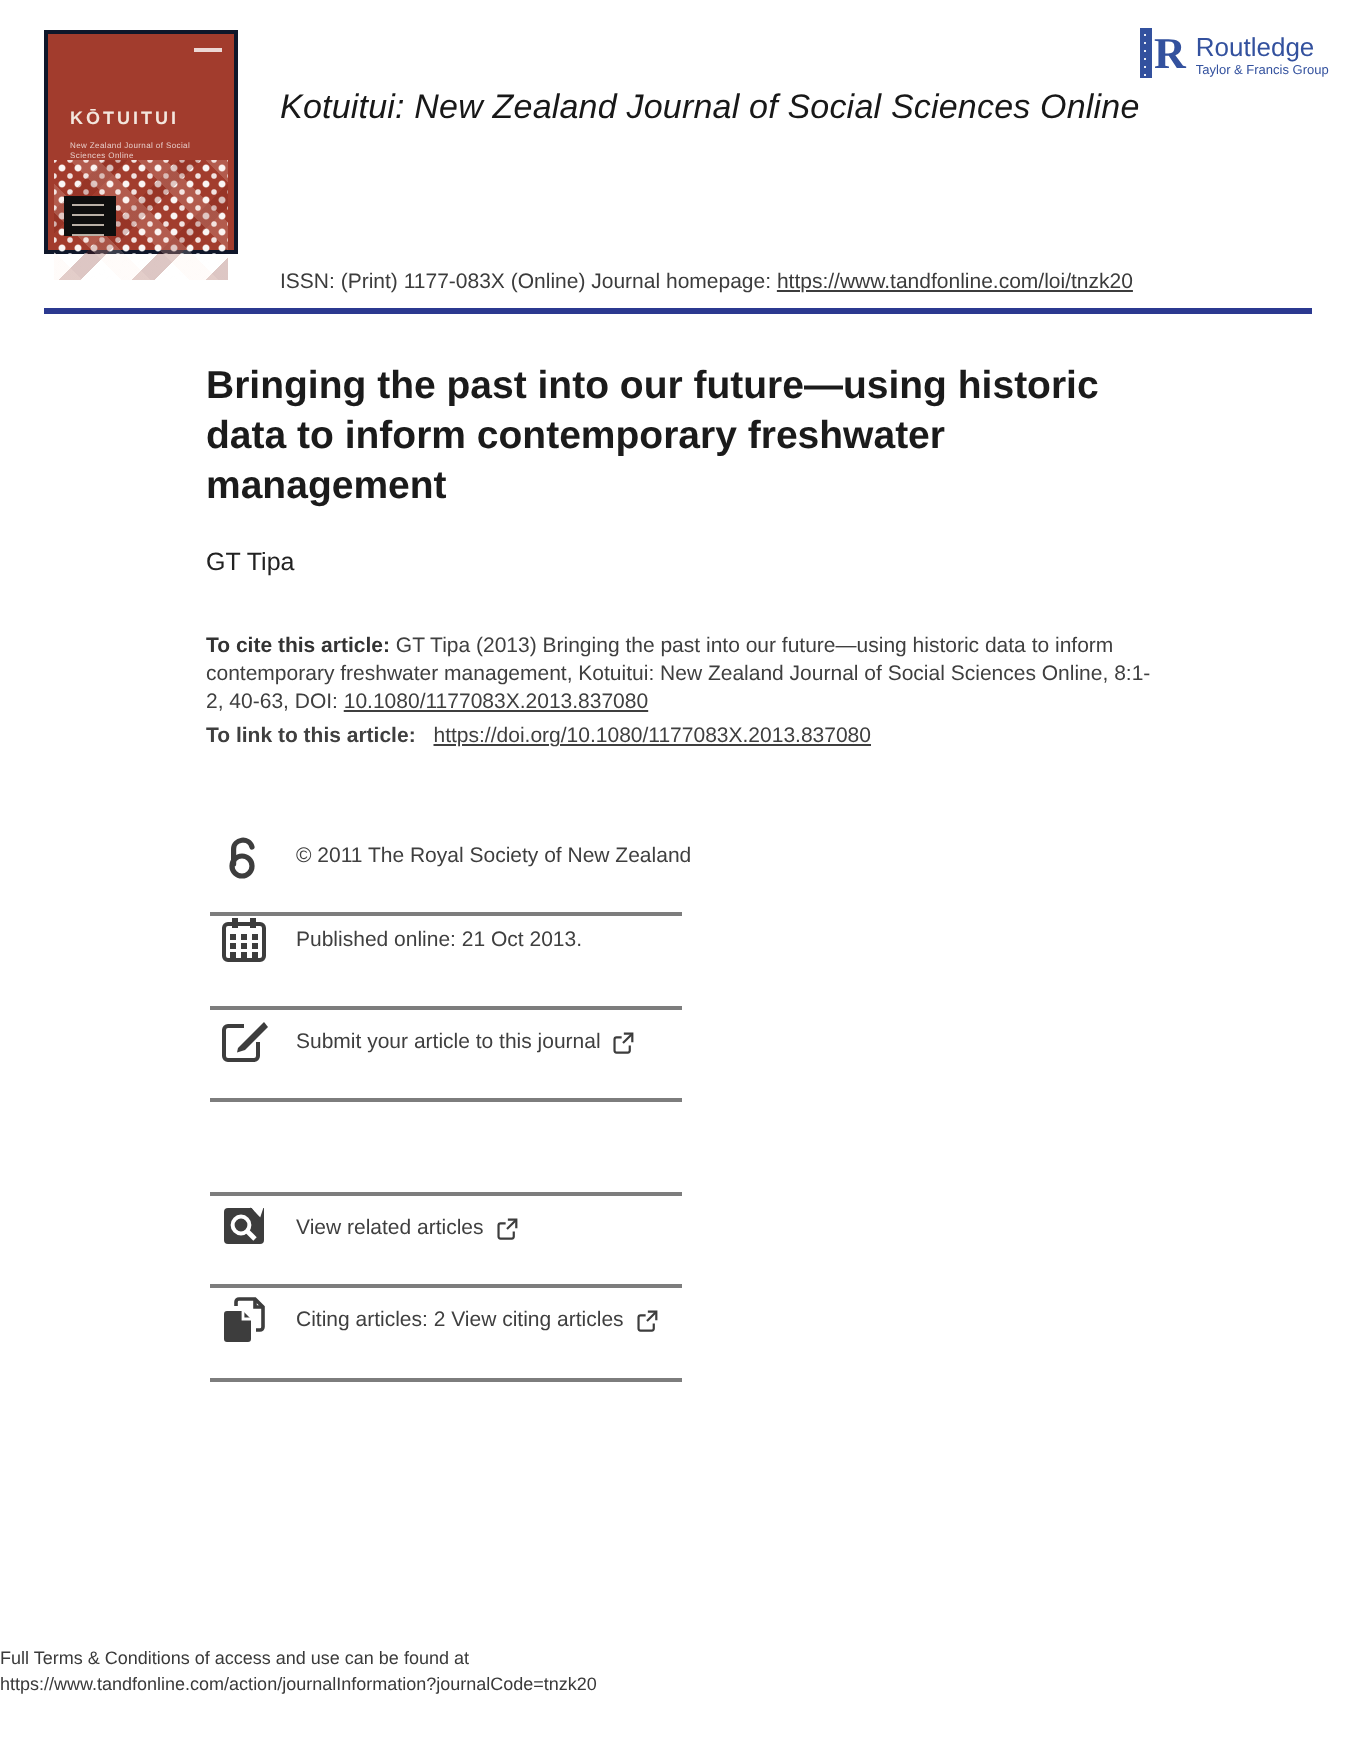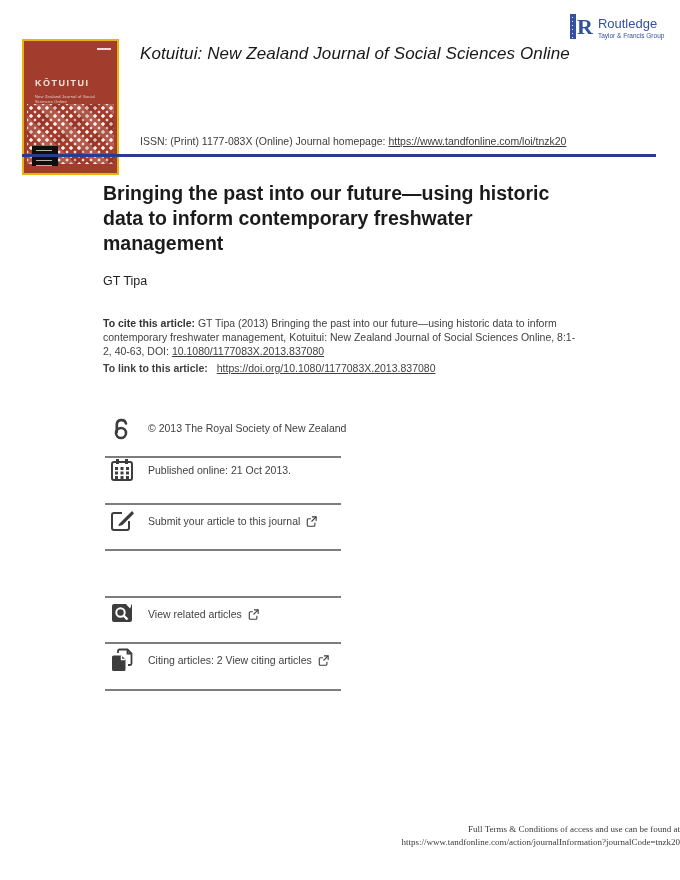--- a/index.html
+++ b/index.html
@@ -1,21 +1,21 @@
 <!DOCTYPE html>
 <html><head>
 <meta charset="utf-8">
 <style>
   html,body{margin:0;padding:0;background:#ffffff;}
   #page{position:relative;width:680px;height:880px;background:#ffffff;overflow:hidden;
         font-family:"Liberation Sans", sans-serif;color:#1a1a1a;}
 
   
-  .cover{position:absolute;left:22px;top:15px;width:97px;height:136px;
-         background:#a23c2d;border:2px solid #eab308;box-sizing:border-box;margin-top:24px;}
+  .cover{position:absolute;left:22px;top:15px;width:97px;height:112px;
+         background:#a23c2d;border:2px solid #0f172a;box-sizing:border-box;}
   .cover-volnote{position:absolute;top:7px;right:6px;width:14px;height:2px;background:rgba(255,255,255,.8);}
   .cover-title{position:absolute;left:11px;top:37px;font-size:9px;font-weight:bold;
                letter-spacing:1.5px;color:#f3e6dd;}
   .cover-subtitle{position:absolute;left:11px;top:53px;font-size:4px;color:rgba(255,255,255,.75);
                   width:75px;letter-spacing:.2px;}
   .cover-pattern{position:absolute;left:3px;right:3px;top:63px;height:60px;
     background-image:
       repeating-linear-gradient(45deg, rgba(255,235,225,.18) 0 10px, rgba(0,0,0,0) 10px 24px),
       repeating-linear-gradient(-45deg, rgba(120,30,20,.25) 0 8px, rgba(0,0,0,0) 8px 26px),
       radial-gradient(circle, rgba(255,255,255,.95) 1.4px, rgba(255,255,255,0) 2px),
@@ -55,22 +55,22 @@
   .link-block a{color:#3f3f3f;text-decoration:underline;margin-left:6px;}
 
   
   .action-row{position:absolute;left:108px;height:28px;display:flex;align-items:center;}
   .a-icon{width:28px;height:28px;display:flex;align-items:center;justify-content:center;margin-right:12px;}
   .a-text{font-size:10.5px;color:#3f3f3f;white-space:nowrap;}
   .ext{margin-left:6px;display:inline-flex;vertical-align:-1px;}
   .hrule{position:absolute;left:105px;width:236px;height:2px;background:#7d7d7d;}
 
   
-  .footer{position:absolute;left:0;top:823px;width:680px;text-align:right;
-          font-size:9px;line-height:13px;color:#3a3a3a;font-family:Liberation Serif, serif;}
+  .footer{position:absolute;left:0;top:823px;width:680px;text-align:left;
+          font-size:9px;line-height:13px;color:#3a3a3a;}
 </style>
 </head>
 <body>
 
 <div id="page">
 
   <div class="cover">
     <div class="cover-volnote"></div>
     <div class="cover-title">KŌTUITUI</div>
     <div class="cover-subtitle">New Zealand Journal of Social Sciences Online</div>
@@ -112,21 +112,21 @@
     <a href="#">https://doi.org/10.1080/1177083X.2013.837080</a>
   </div>
 
   <div class="action-row" style="top:414px">
     <span class="a-icon">
       <svg width="24" height="26" viewBox="0 0 24 26">
         <circle cx="11" cy="18" r="5" fill="none" stroke="#3d3d3d" stroke-width="2.6"></circle>
         <path d="M6.8 17 V9.5 C6.8 4.5 14.5 3.2 16 8.5" fill="none" stroke="#3d3d3d" stroke-width="2.6" stroke-linecap="round"></path>
       </svg>
     </span>
-    <span class="a-text">© 2013 The Royal Society of New Zealand</span>
+    <span class="a-text">© 2011 The Royal Society of New Zealand</span>
   </div>
   <div class="hrule" style="top:456px"></div>
 
   <div class="action-row" style="top:456px">
     <span class="a-icon">
       <svg width="24" height="24" viewBox="0 0 24 24">
         <rect x="2" y="4" width="20" height="18" rx="2" fill="none" stroke="#3d3d3d" stroke-width="2"></rect>
         <rect x="6" y="1" width="3" height="5" fill="#3d3d3d"></rect>
         <rect x="15" y="1" width="3" height="5" fill="#3d3d3d"></rect>
         <g fill="#3d3d3d">

